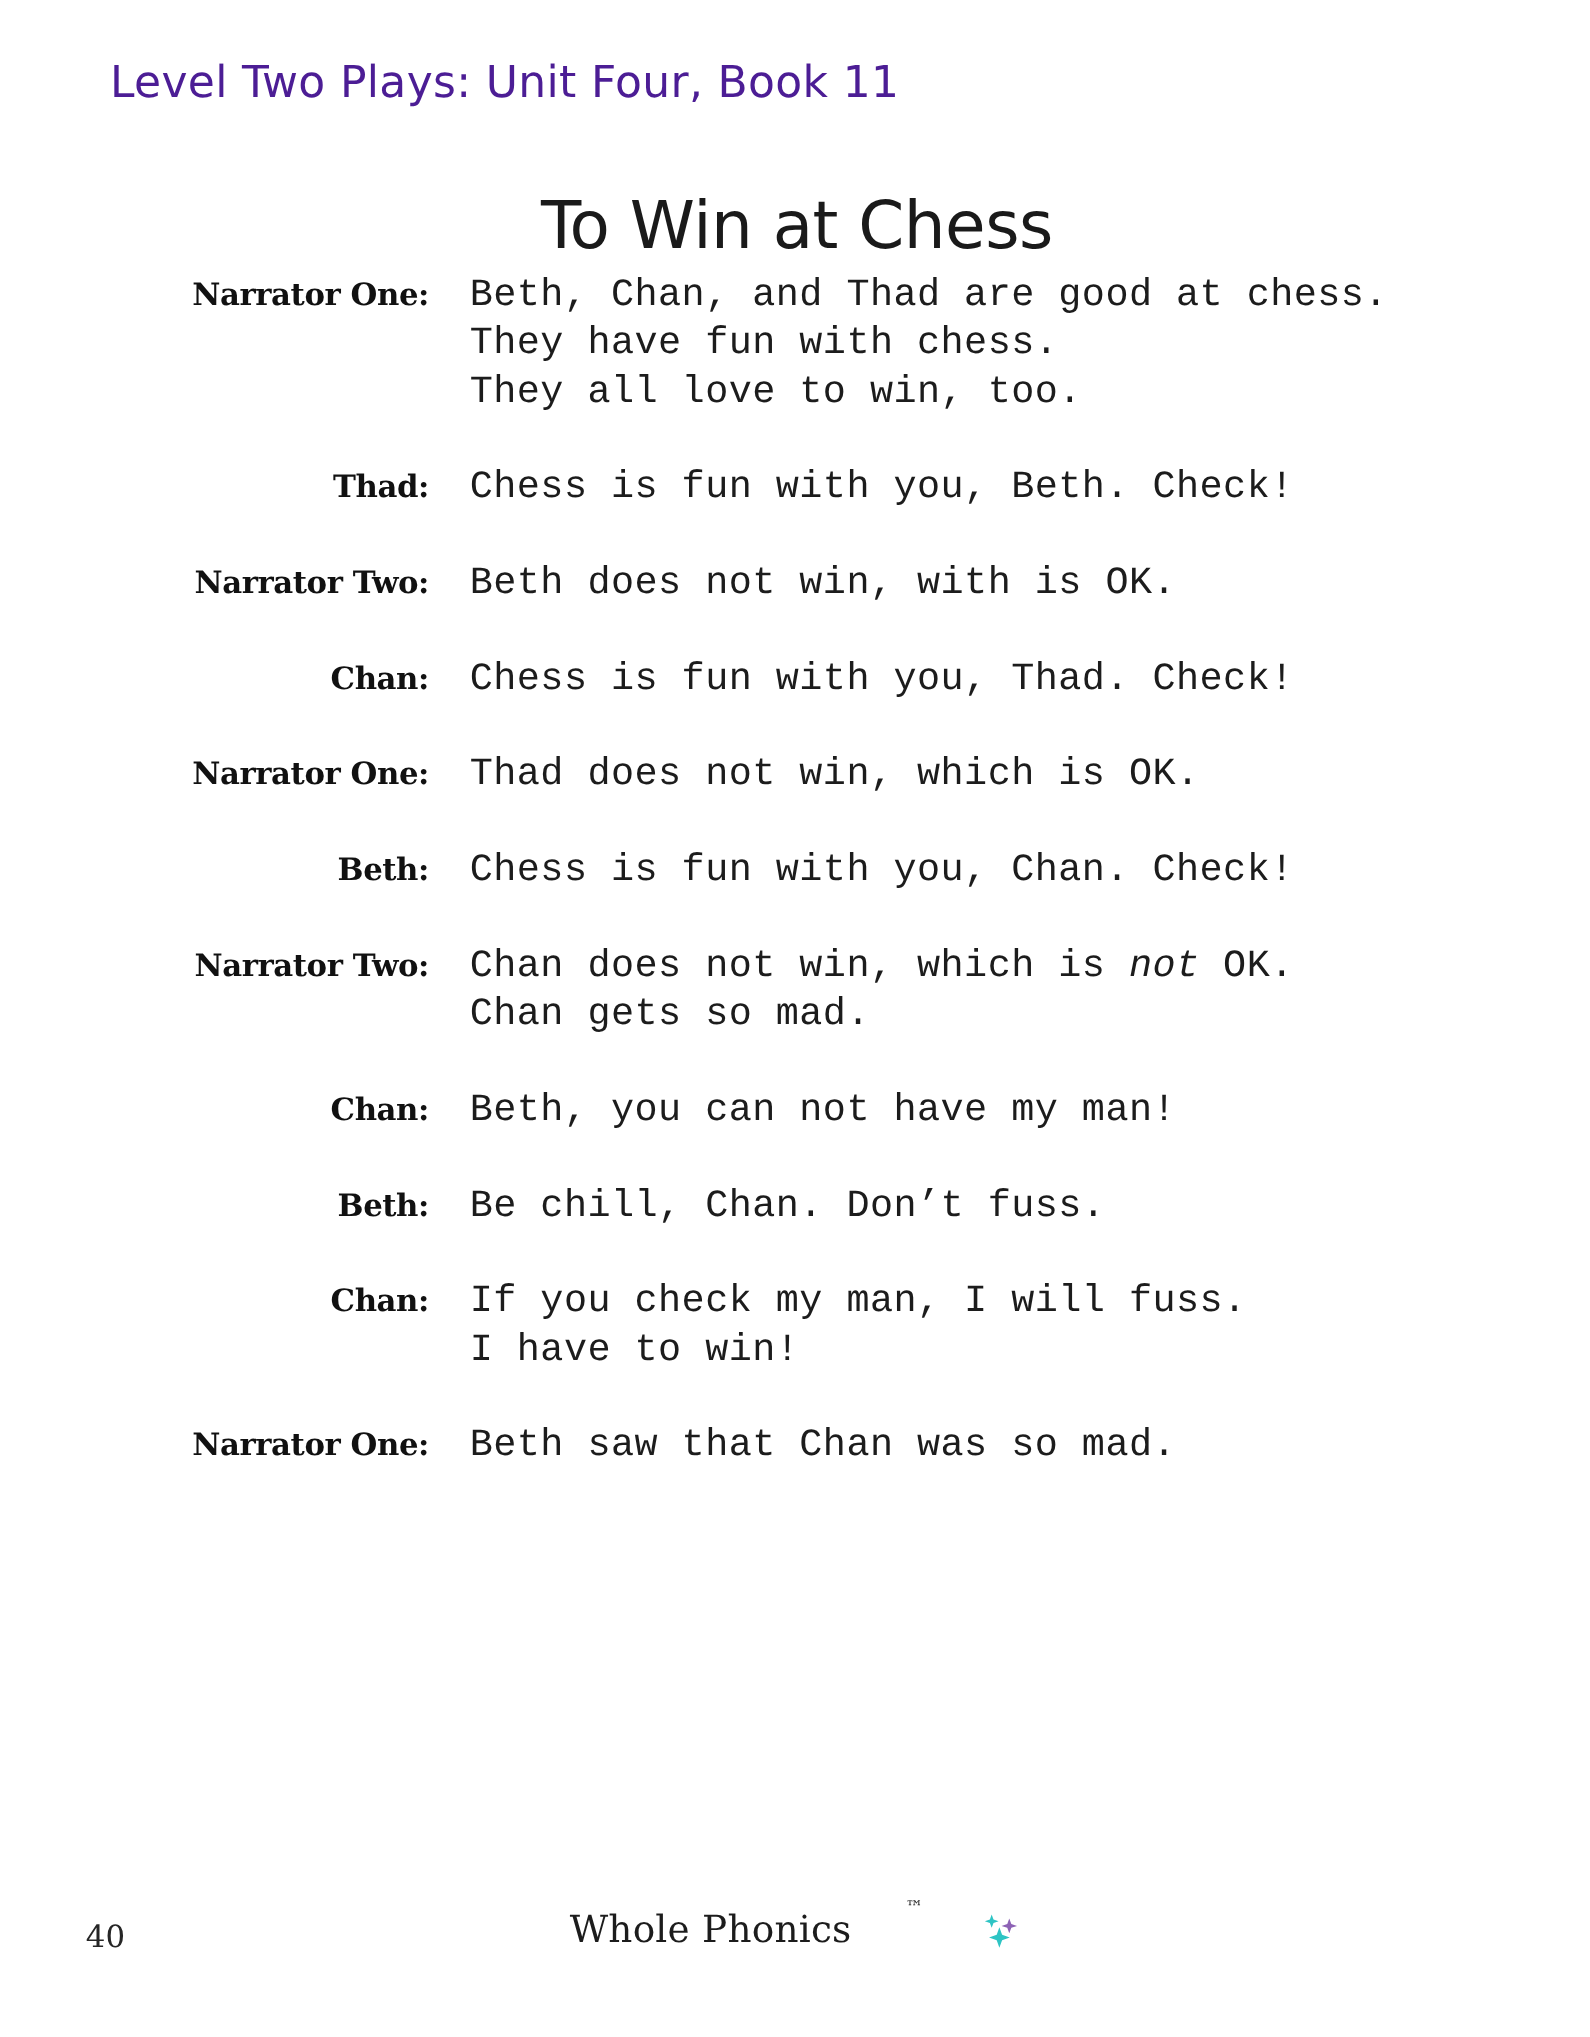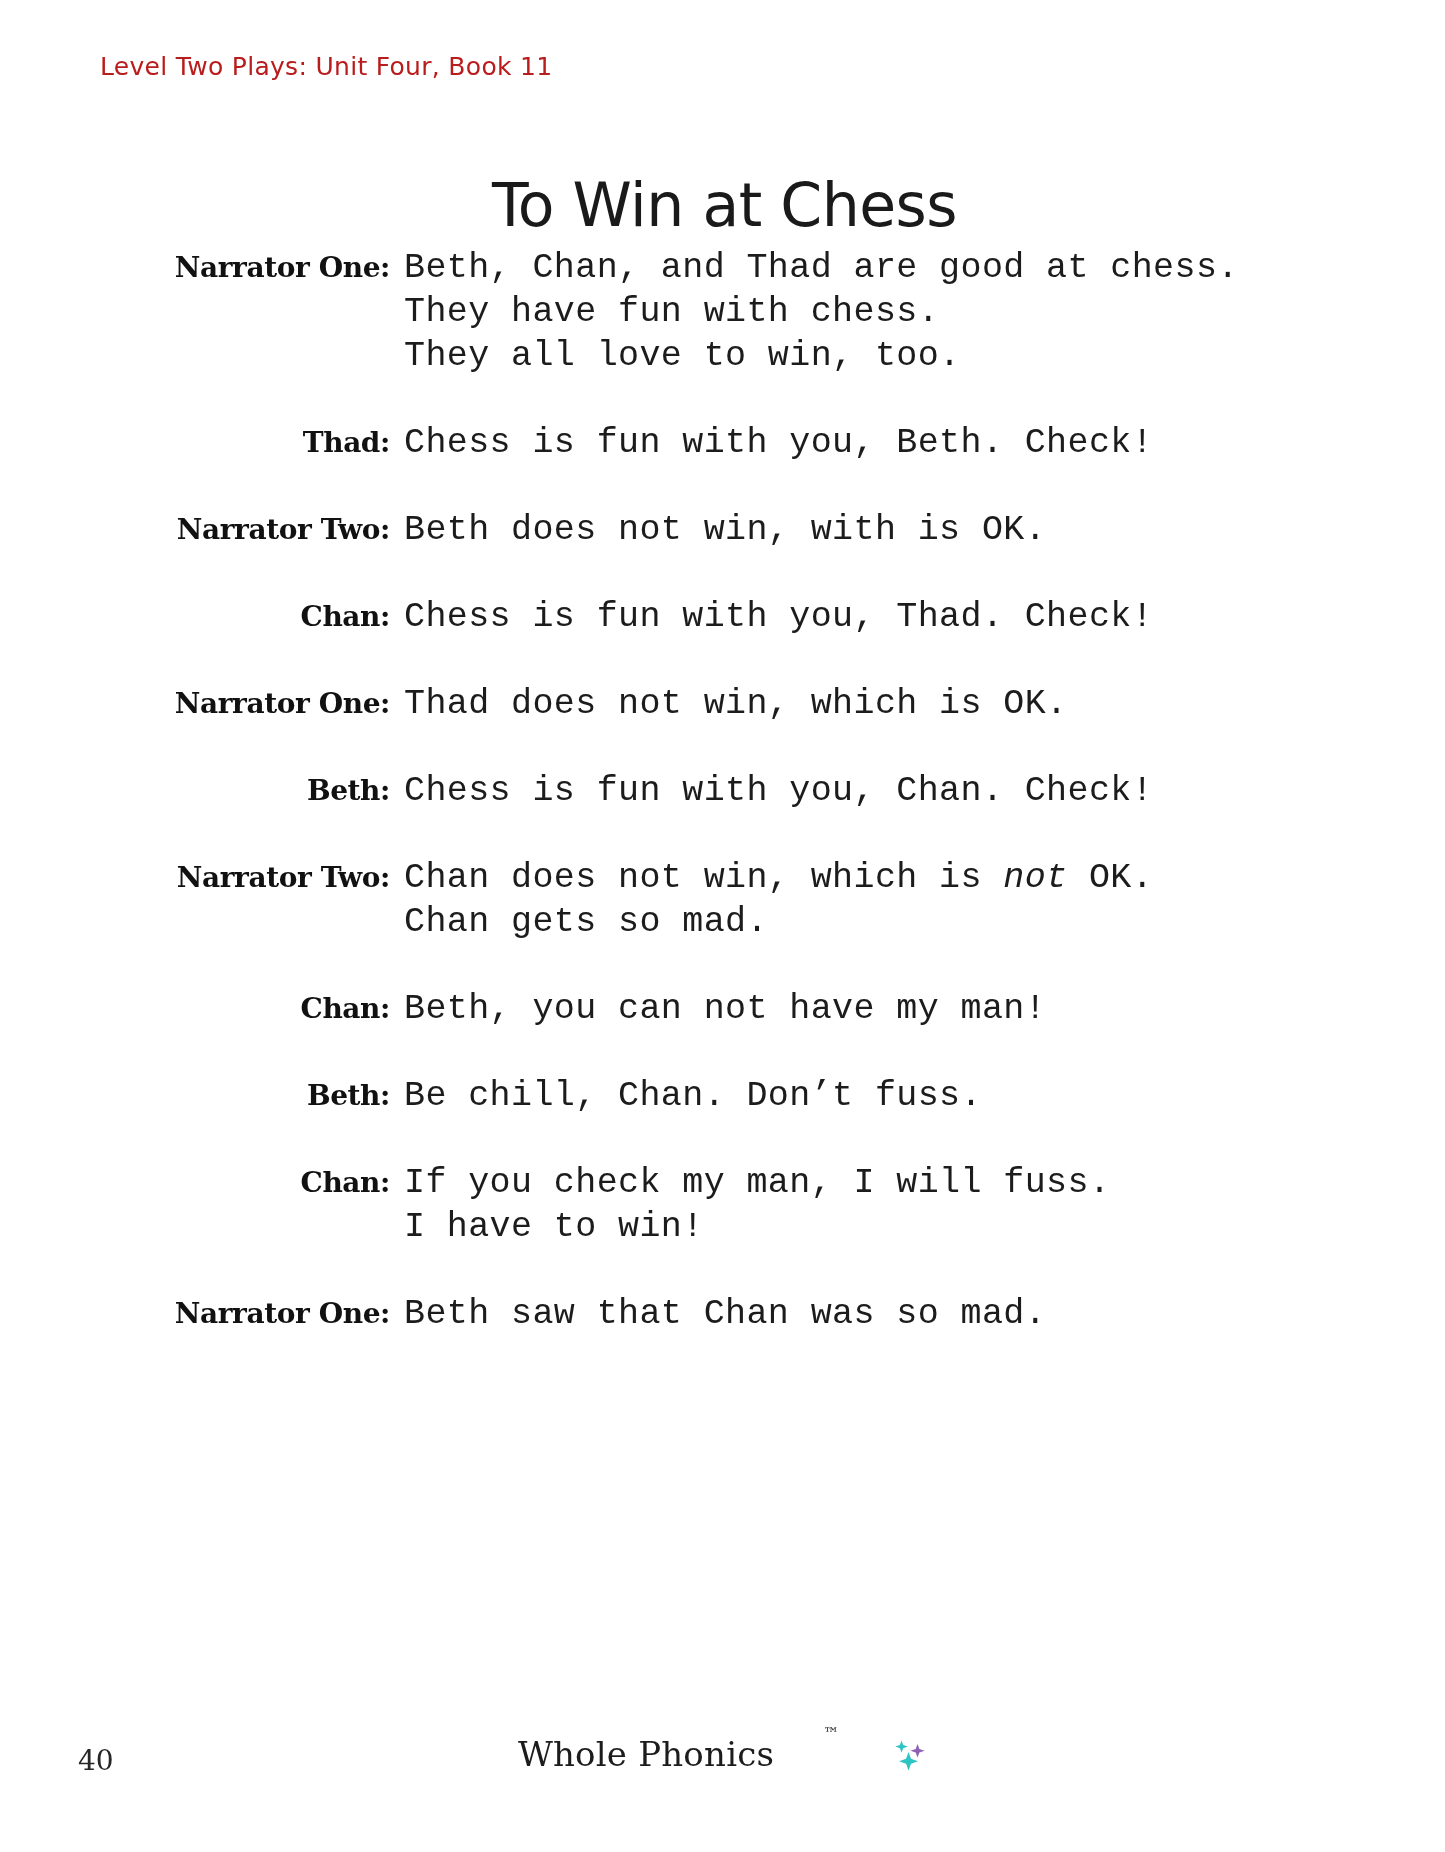--- a/index.html
+++ b/index.html
@@ -20,23 +20,23 @@
     inset: 0;
     background: #ffffff;
   }
 
   
   .running-head {
     position: absolute;
     left: 100px;
     top: 52px;
     font-family: "DejaVu Sans", sans-serif;
-    font-size: 25px;
+    font-size: 40px;
     letter-spacing: 0.3px;
-    color: #b91c1c;
+    color: #4c1d95;
     white-space: nowrap;
   }
 
   
   .title {
     position: absolute;
     left: 4px;
     right: 0;
     top: 130px;
     text-align: center;
@@ -52,20 +52,21 @@
     position: absolute;
     left: 0;
     right: 0;
     top: 246px;
   }
 
   .line {
     display: flex;
     align-items: flex-start;
     margin-bottom: 43px;
+    gap: 23px;
   }
 
   .speaker {
     width: 404px;
     flex: 0 0 404px;
     text-align: right;
     padding-right: 14px;
     box-sizing: border-box;
     font-family: "DejaVu Serif", serif;
     font-weight: bold;

